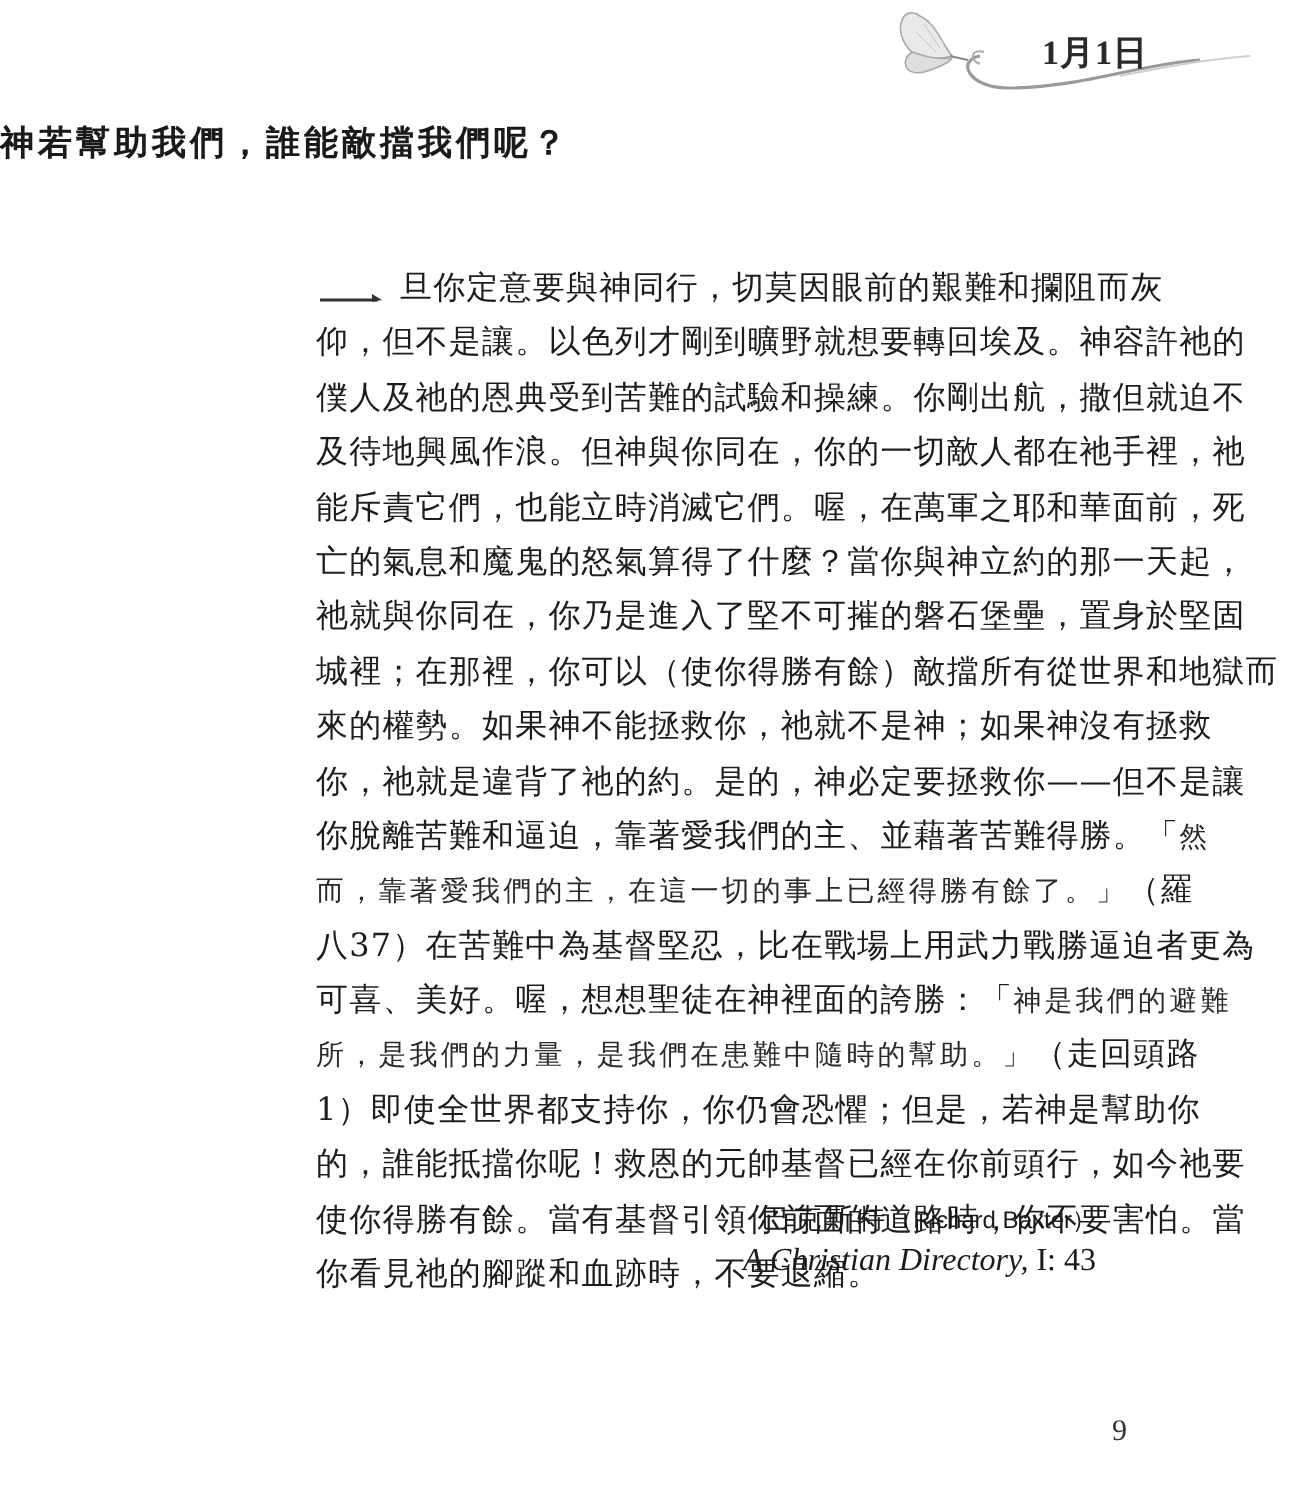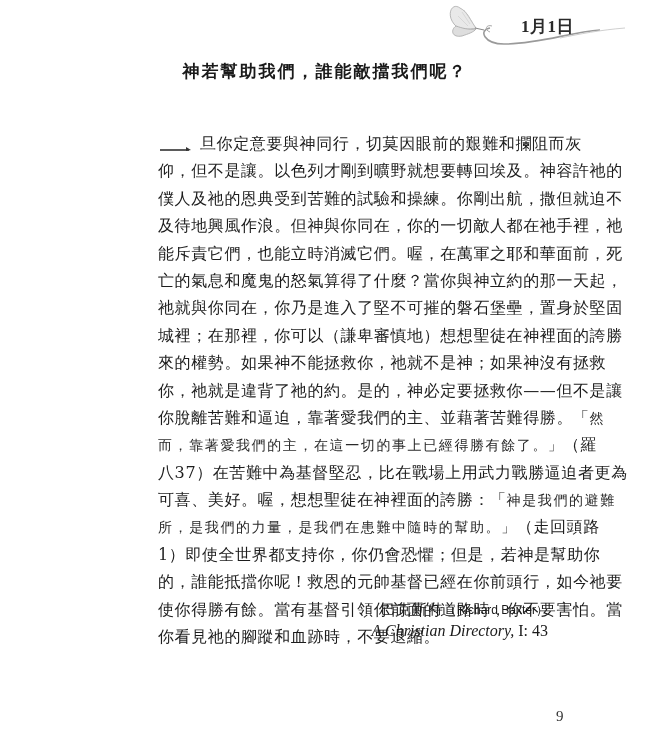--- a/index.html
+++ b/index.html
@@ -42,21 +42,21 @@
       font-weight: bold;
       color: #2a2a2a;
       letter-spacing: 0.5px;
     }
     
     .title {
       position: absolute;
       left: 0;
       width: 650px;
       top: 60px;
-      text-align: center;
+      text-align: left;
       font-family: "DejaVu Sans", "Liberation Sans", sans-serif;
       font-weight: bold;
       font-size: 17px;
       letter-spacing: 2px;
       color: #1a1a1a;
     }
     .reference {
       position: absolute;
       left: 0;
       width: 650px;
@@ -159,21 +159,21 @@
   </svg>
 
   <div class="body-text">
     <div class="line indent">旦你定意要與神同行，切莫因眼前的艱難和攔阻而灰</div>
     <div class="line">仰，但不是讓。以色列才剛到曠野就想要轉回埃及。神容許祂的</div>
     <div class="line">僕人及祂的恩典受到苦難的試驗和操練。你剛出航，撒但就迫不</div>
     <div class="line">及待地興風作浪。但神與你同在，你的一切敵人都在祂手裡，祂</div>
     <div class="line">能斥責它們，也能立時消滅它們。喔，在萬軍之耶和華面前，死</div>
     <div class="line">亡的氣息和魔鬼的怒氣算得了什麼？當你與神立約的那一天起，</div>
     <div class="line">祂就與你同在，你乃是進入了堅不可摧的磐石堡壘，置身於堅固</div>
-    <div class="line">城裡；在那裡，你可以（謙卑審慎地）想想聖徒在神裡面的誇勝</div>
+    <div class="line">城裡；在那裡，你可以（使你得勝有餘）敵擋所有從世界和地獄而</div>
     <div class="line">來的權勢。如果神不能拯救你，祂就不是神；如果神沒有拯救</div>
     <div class="line">你，祂就是違背了祂的約。是的，神必定要拯救你——但不是讓</div>
     <div class="line">
       <span>你脫離苦難和逼迫，靠著愛我們的主、並藉著苦難得勝。「</span><span class="quote">然</span>
     </div>
     <div class="line">
       <span class="quote">而，靠著愛我們的主，在這一切的事上已經得勝有餘了。」</span><span>（羅</span>
     </div>
     <div class="line">八37）在苦難中為基督堅忍，比在戰場上用武力戰勝逼迫者更為</div>
     <div class="line">

